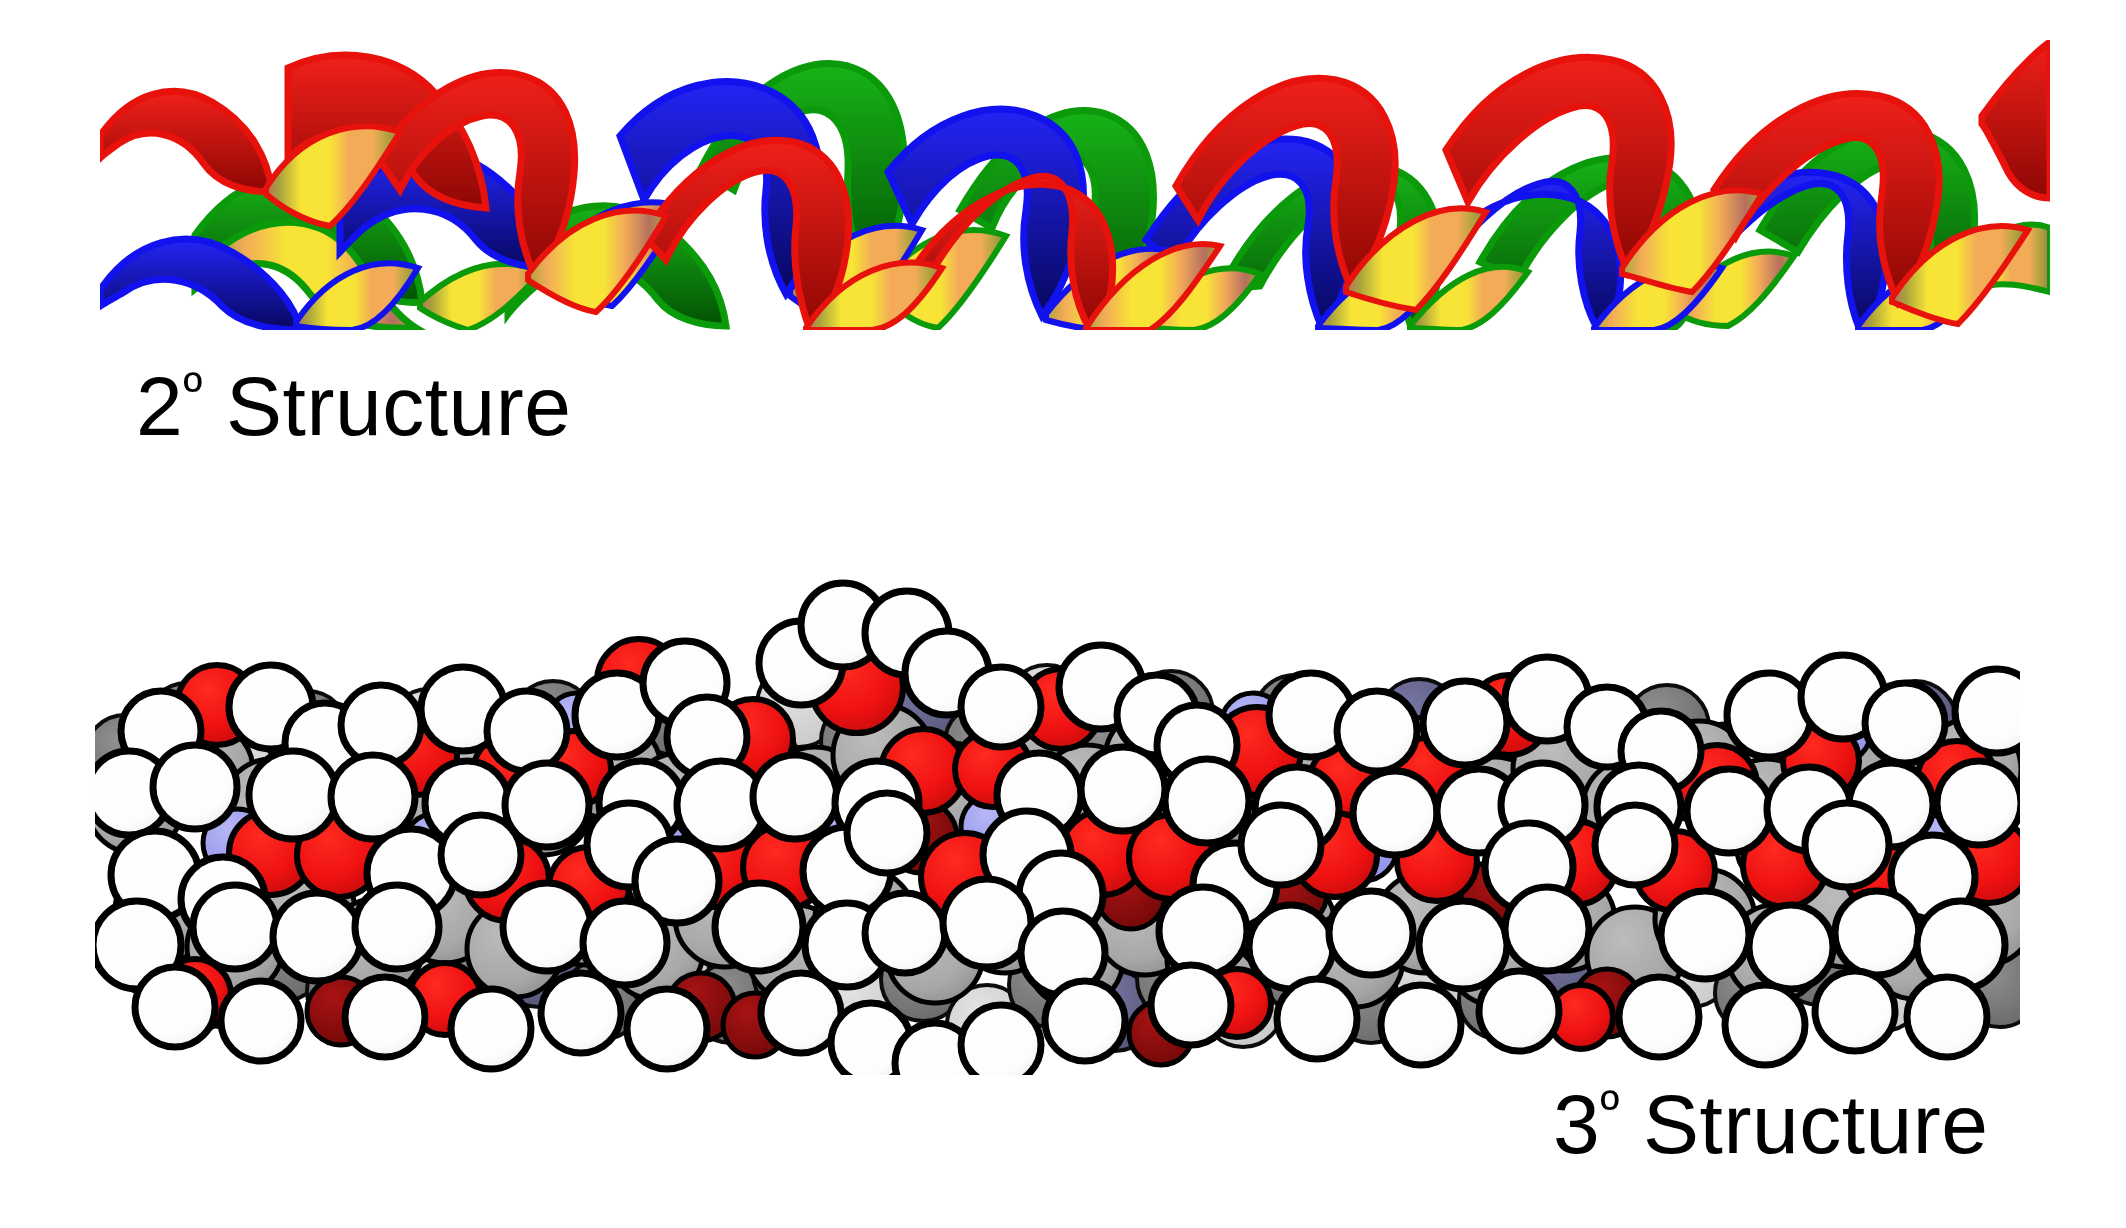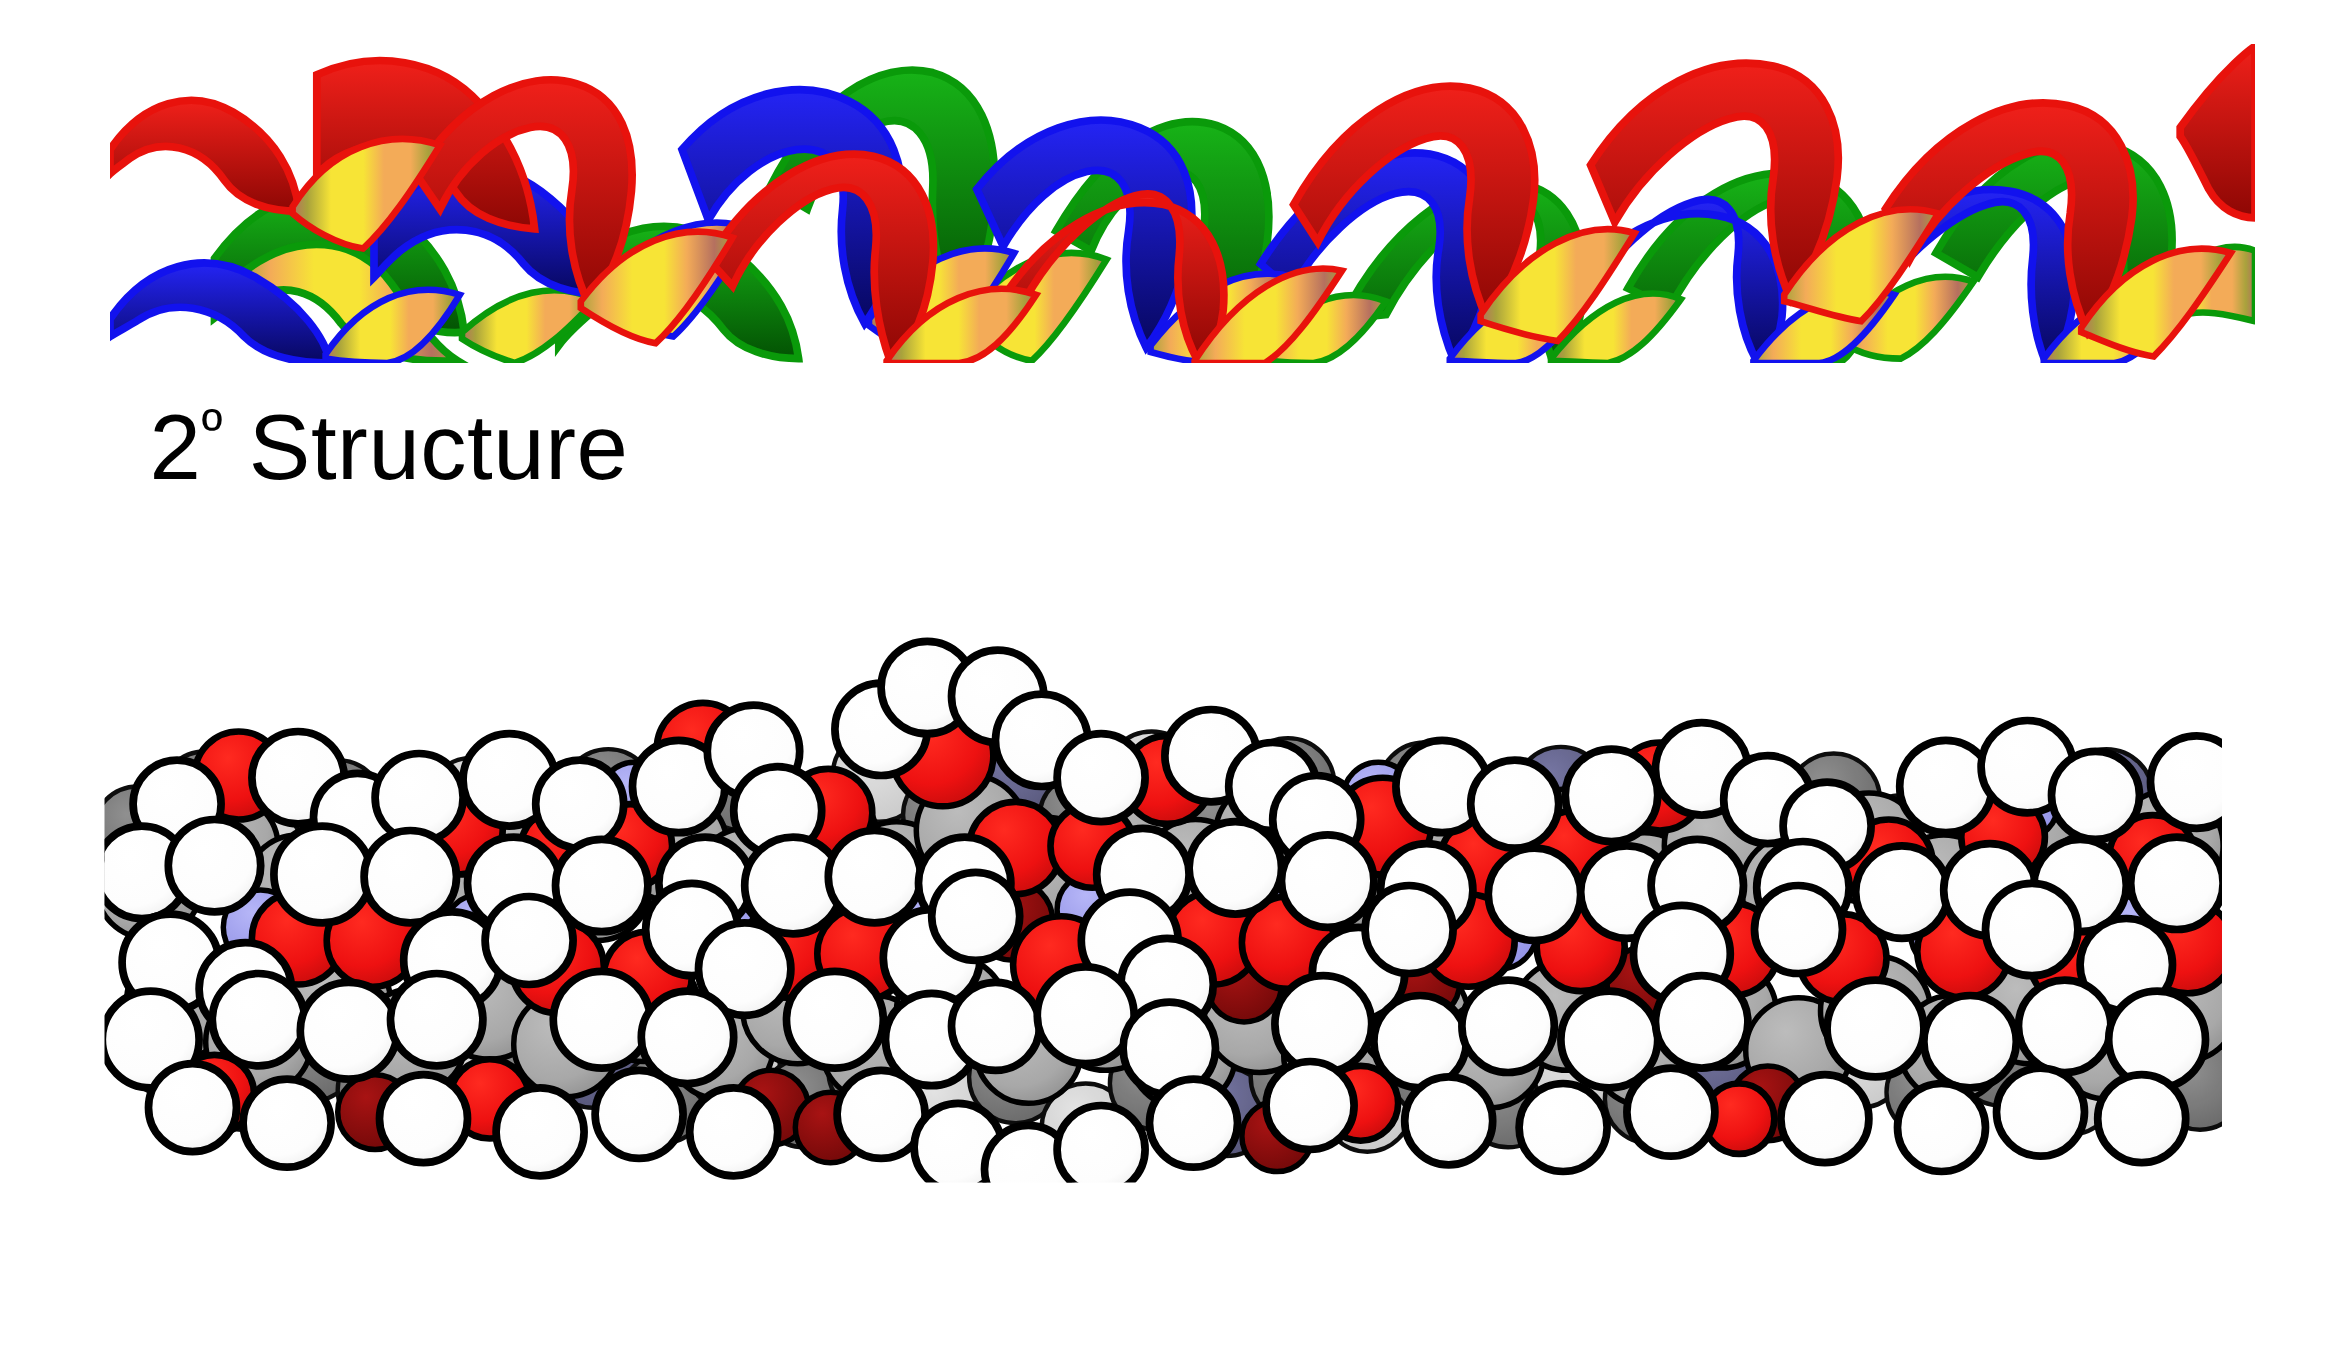--- a/index.html
+++ b/index.html
@@ -566,14 +566,15 @@
         <circle cx="1326" cy="470" r="40" fill="url(#gH)"></circle>
         <circle cx="1424" cy="456" r="40" fill="url(#gH)"></circle>
         <circle cx="1564" cy="462" r="40" fill="url(#gH)"></circle>
         <circle cx="1670" cy="470" r="40" fill="url(#gH)"></circle>
         <circle cx="1760" cy="456" r="40" fill="url(#gH)"></circle>
         <circle cx="1852" cy="462" r="40" fill="url(#gH)"></circle>
       </g>
     </svg>
   </div>
 
+  <span class="caption" id="caption-tertiary"><span>3</span><span class="ord">º</span><span>&nbsp;</span><span>Structure</span></span>
 
 </div>
 
 </body></html>

